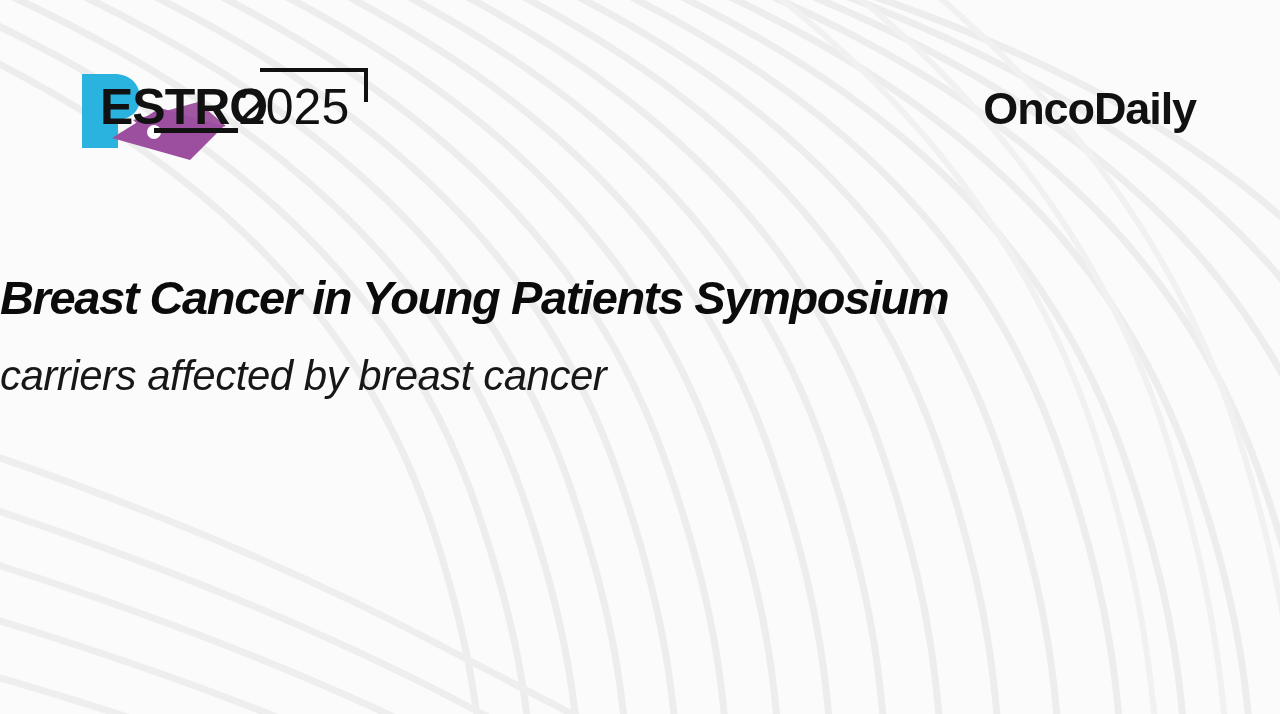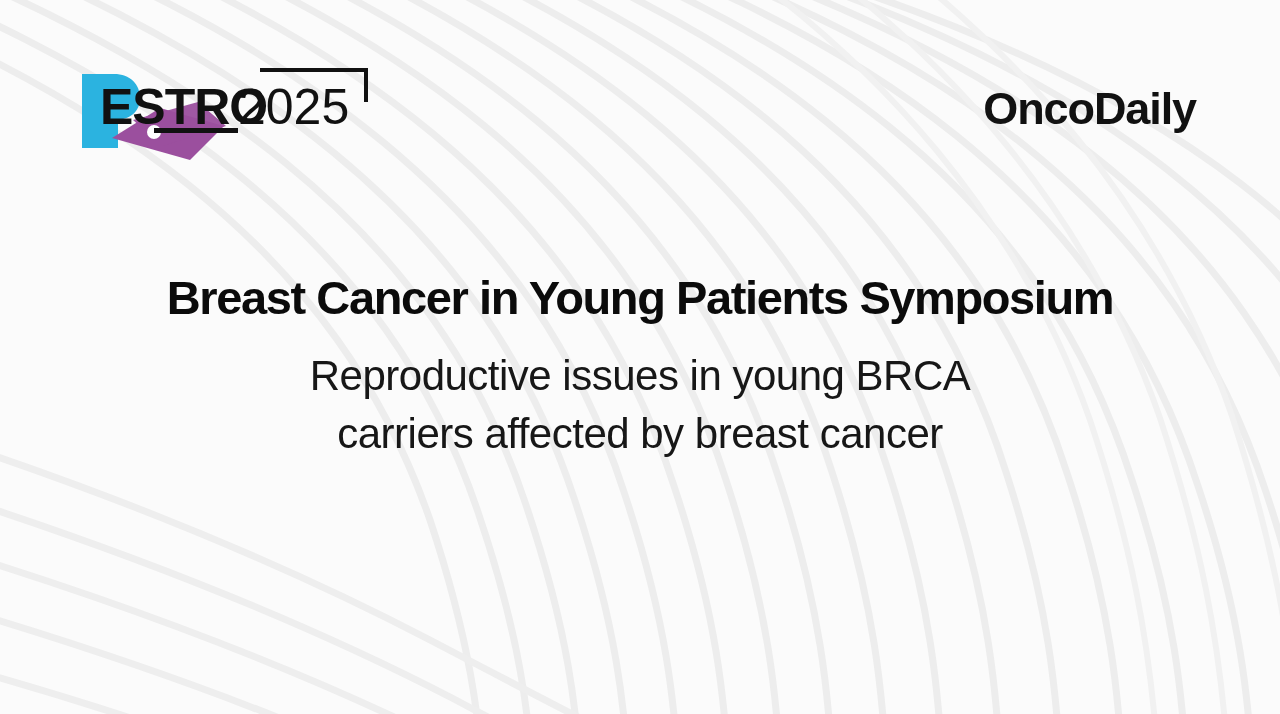--- a/index.html
+++ b/index.html
@@ -49,21 +49,22 @@
     text-align: center;
     white-space: nowrap;
   }
 
   
   #headline-block {
     position: absolute;
     left: 0;
     top: 272px;
     width: 1280px;
-    text-align: center;
+    text-align: left;
+    font-style: italic;
   }
   #main-title {
     font-family: "Liberation Sans", sans-serif;
     font-weight: bold;
     font-size: 47px;
     letter-spacing: -1.4px;
     color: #0b0b0b;
     line-height: 1.12;
     white-space: nowrap;
   }
@@ -144,18 +145,17 @@
     <text x="160" y="66" font-family="Liberation Sans, sans-serif" font-size="50" font-weight="300" letter-spacing="0" fill="#111111">2025</text>
 
     <path d="M 182 12 L 288 12 L 288 44" fill="none" stroke="#111111" stroke-width="4"></path>
   </svg>
 
   <div id="oncodaily">OncoDaily</div>
 
   <div id="headline-block">
     <div id="main-title">Breast Cancer in Young Patients Symposium</div>
     <div id="subtitle">
-      <span class="sub-line">Reproductive issues in young BRCA</span>
       <span class="sub-line">carriers affected by breast cancer</span>
     </div>
   </div>
 
 </div>
 
 </body></html>

